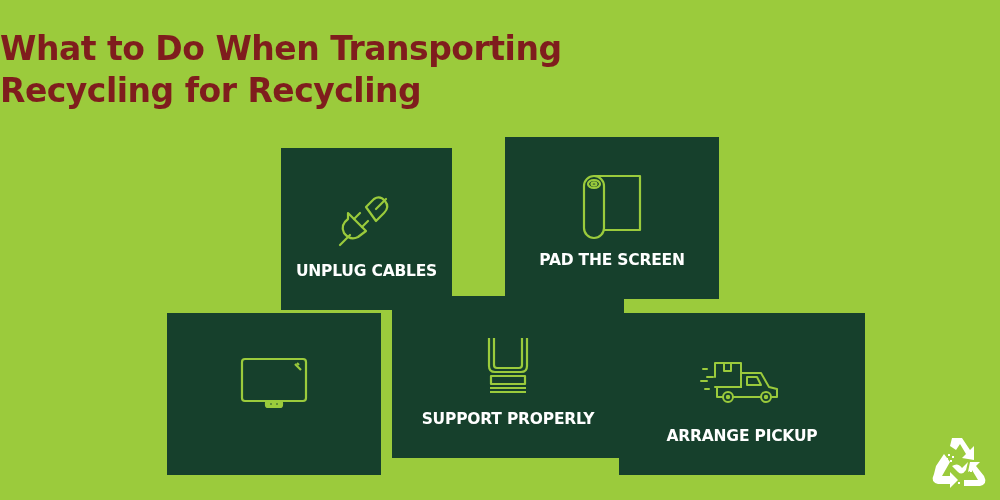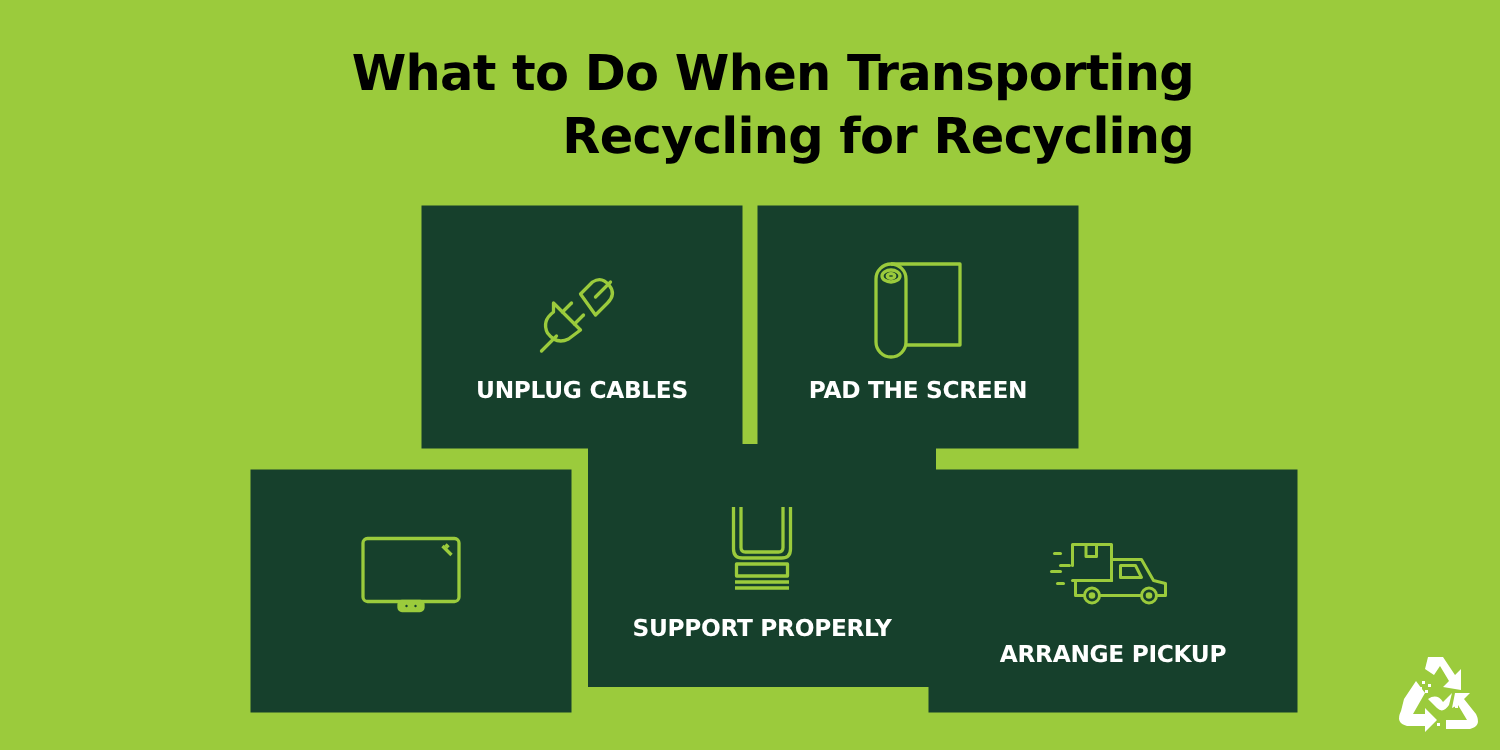--- a/index.html
+++ b/index.html
@@ -4,21 +4,21 @@
   <style>
     html, body { margin: 0; padding: 0; }
     body {
       width: 1000px; height: 500px; overflow: hidden;
       background: #9bcb3c;
       position: relative;
       font-family: "DejaVu Sans", "Liberation Sans", sans-serif;
     }
     .title {
       position: absolute; left: 0; top: 28px; width: 796px;
-      text-align: right; color: #000000;
+      text-align: left; color: #7f1d1d;
       font-weight: bold; font-size: 33px; line-height: 42px;
       letter-spacing: -0.5px;
     }
     .card {
       position: absolute;
       background: #16402c;
       width: 214px; height: 162px;
       box-sizing: border-box;
     }
     .card .icon {
@@ -35,21 +35,21 @@
     svg { display: block; }
   </style>
 </head>
 <body>
 
 <div class="title">
   <div>What to Do When Transporting</div>
   <div>Recycling for Recycling</div>
 </div>
 
-<div class="card" style="left:281px; top:137px; width:214px;">
+<div class="card" style="left:281px; top:148px; width:171px;">
   <div class="icon">
     <svg width="70" height="70" viewBox="0 0 70 70" fill="none" stroke="#9bcb3c" stroke-width="2.2" stroke-linecap="round" stroke-linejoin="round">
 
       <path d="M44 26 L54 16"></path>
       <path d="M36 20 L44 12 Q50 8 55 14 Q60 20 54 26 L46 34 Z" transform="translate(-2,4)"></path>
 
       <path d="M8 62 L18 52"></path>
       <path d="M16 38 L34 56 L26 62 Q18 66 12 58 Q8 50 16 44 Z" transform="translate(0,-8)"></path>
       <path d="M22 36 L28 30"></path>
       <path d="M30 44 L36 38"></path>

